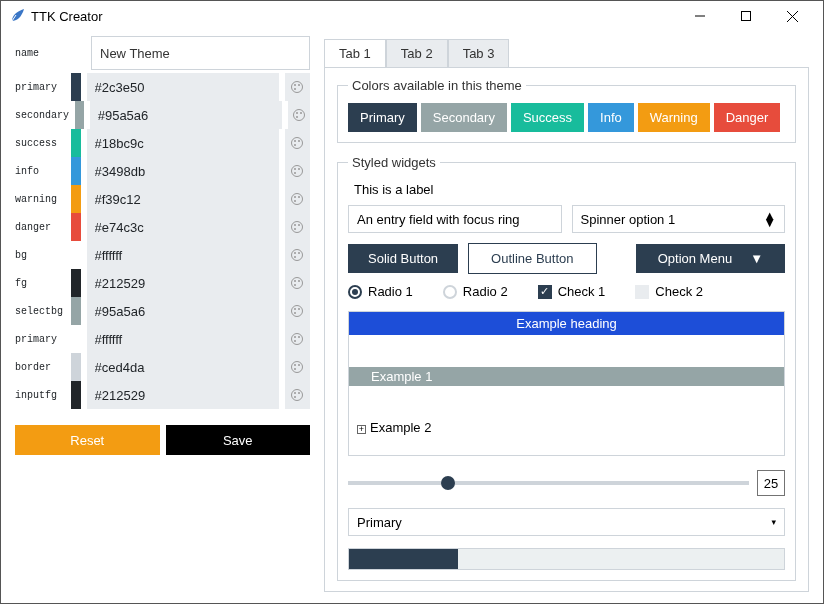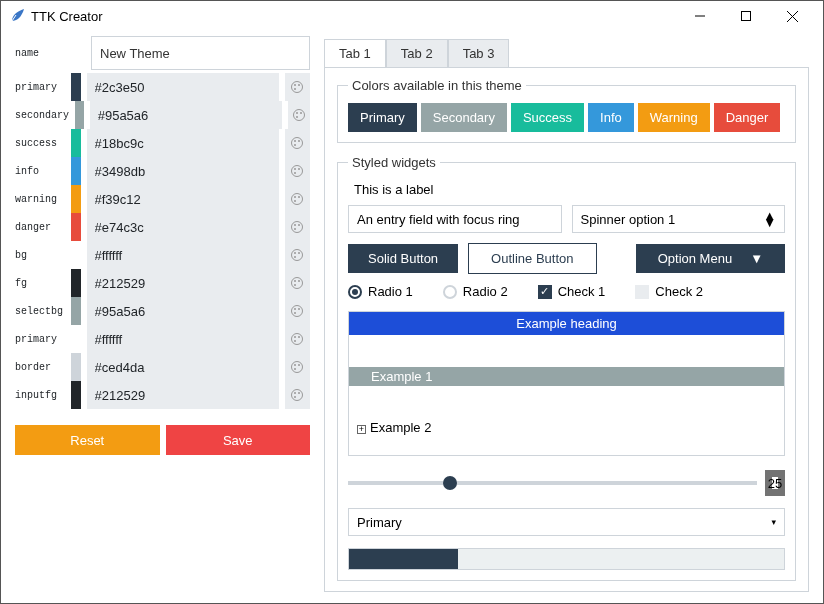--- a/index.html
+++ b/index.html
@@ -44,21 +44,21 @@
 .check-outer { width: 14px; height: 14px; background: #2c3e50; display: flex; align-items: center; justify-content: center; color: #fff; font-size: 11px; }
 .check-outer.off { background: #e9ecef; }
 .tree { border: 1px solid #ced4da; }
 .tree-head { background: #1d4ed8; color: #fff; text-align: center; padding: 4px 0; }
 .tree-row { padding: 2px 8px; font-size: 13px; margin-top: 32px; }
 .tree-row.sel { background: #95a5a6; color: #fff; }
 .tree-row .expander { display: inline-block; width: 9px; height: 9px; border: 1px solid #666; font-size: 9px; line-height: 7px; text-align: center; margin-right: 4px; }
 .slider-row { display: flex; align-items: center; gap: 8px; }
 .slider-track { flex: 1; height: 4px; background: #ced4da; position: relative; }
 .slider-thumb { width: 14px; height: 14px; border-radius: 50%; background: #2c3e50; position: absolute; top: -5px; left: 25%; margin-left: -7px; }
-.slider-val { width: 20px; height: 26px; border: 7px solid #737373; display: flex; align-items: center; justify-content: center; text-align: right; }
+.slider-val { width: 28px; height: 26px; border: 1px solid #737373; display: flex; align-items: center; justify-content: center; text-align: right; }
 .combo { height: 28px; border: 1px solid #ced4da; padding: 0 8px; display: flex; align-items: center; justify-content: space-between; }
 .progress { height: 22px; border: 1px solid #ced4da; background: #ecf0f1; position: relative; }
 .progress-fill { height: 100%; background: #2c3e50; width: 25%; }
 </style>
 </head>
 <body>
 
 <div class="window">
   <div class="titlebar">
     <svg class="feather" viewBox="0 0 16 16">
@@ -243,21 +243,21 @@
                 <circle cx="7" cy="7" r="5.5" fill="none" stroke="#999"></circle>
                 <circle cx="5" cy="5" r="1" fill="#999"></circle>
                 <circle cx="9" cy="5" r="1" fill="#999"></circle>
                 <circle cx="5" cy="9" r="1" fill="#999"></circle>
               </svg>
             </button>
           </div>
         </div>
       <div class="bottom-buttons">
         <button class="btn-reset" style="background:#f39c12">Reset</button>
-        <button class="btn-save" style="background:#ef4444">Save</button>
+        <button class="btn-save" style="background:#000000">Save</button>
       </div>
     </div>
 
     <div class="right">
       <div class="tabs">
         <div class="tab active">Tab 1</div>
         <div class="tab">Tab 2</div>
         <div class="tab">Tab 3</div>
       </div>
       <div class="tab-body">

